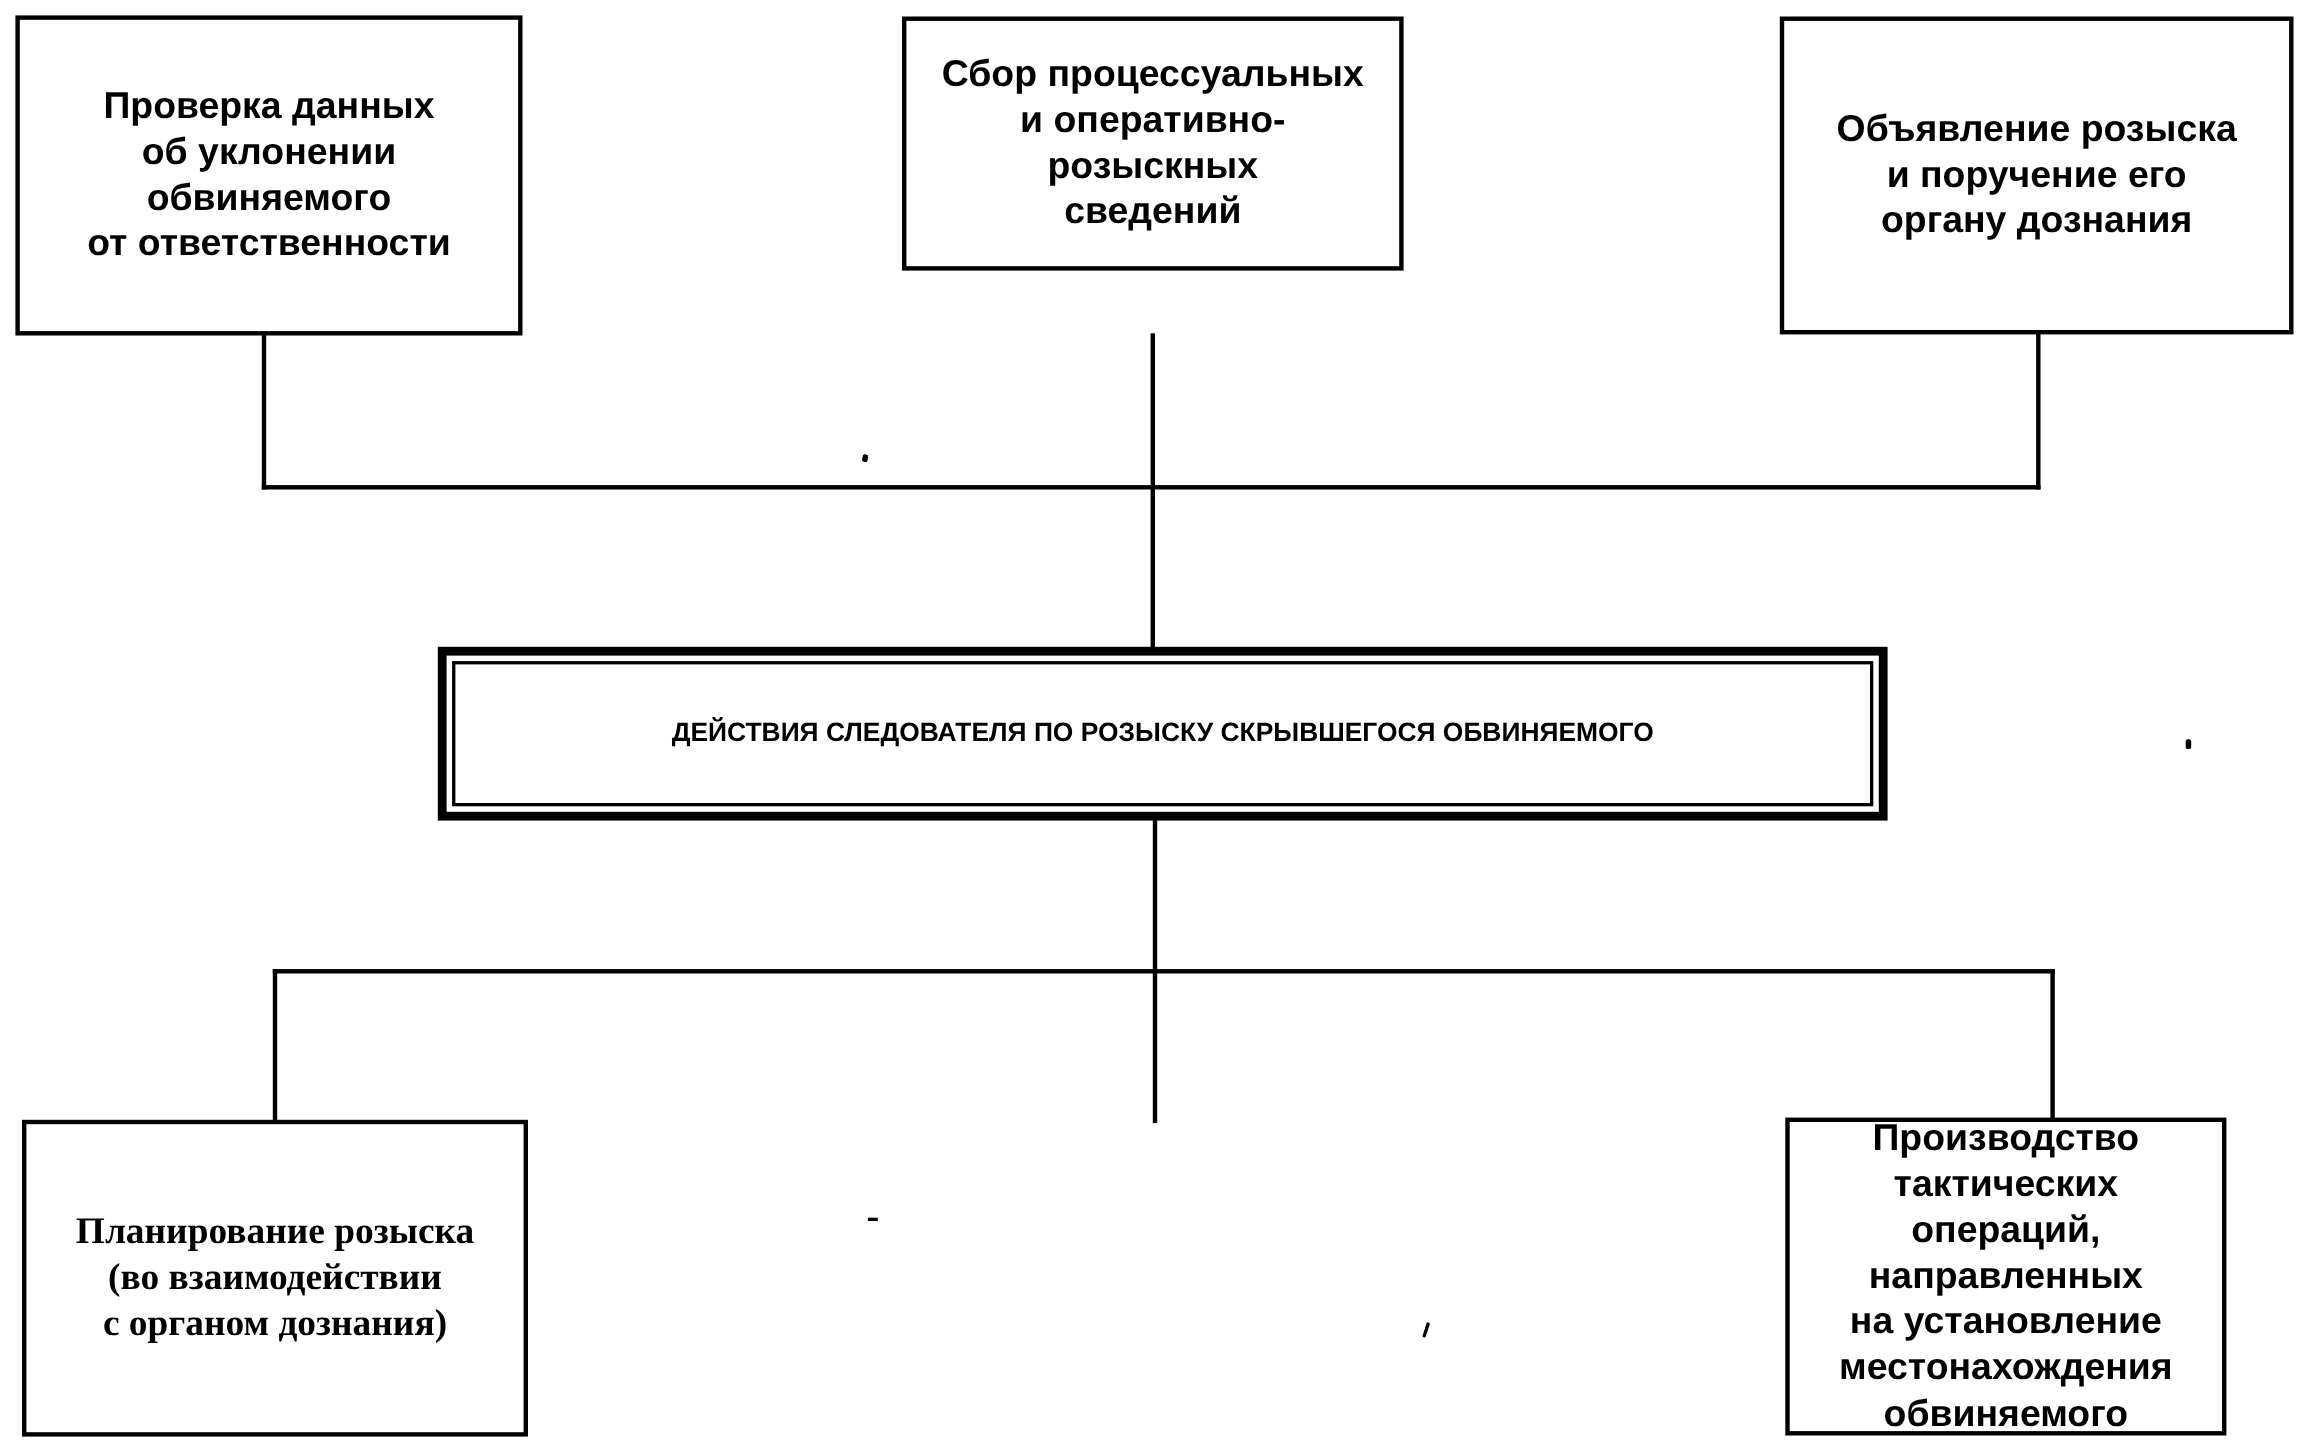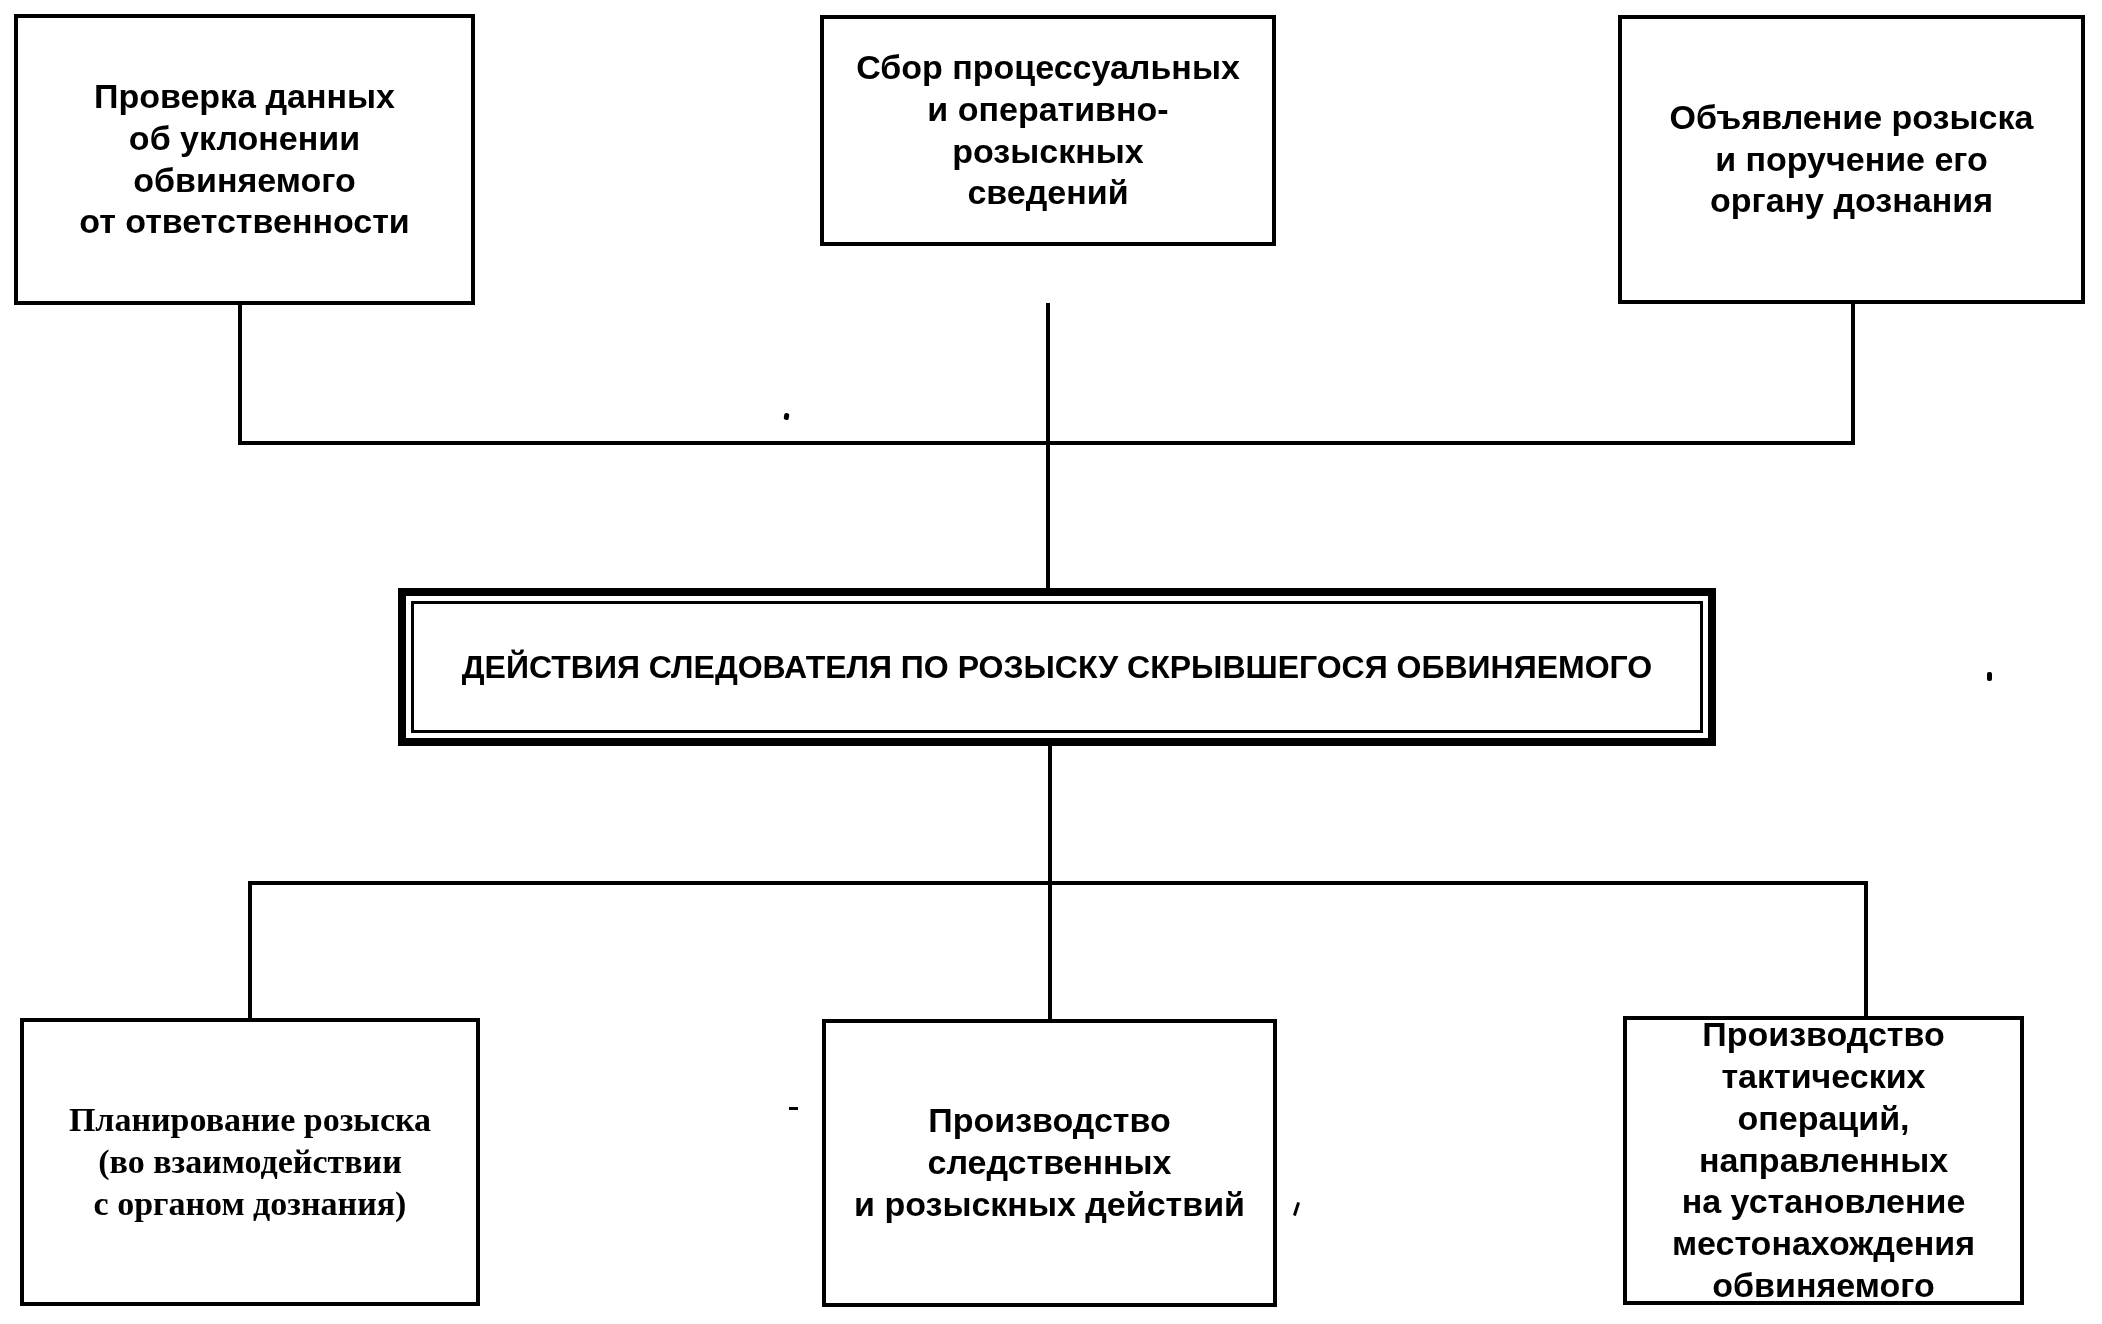--- a/index.html
+++ b/index.html
@@ -57,21 +57,21 @@
     inset:5px;
     border:3px solid var(--ink);
     display:flex;
     align-items:center;
     justify-content:center;
     text-align:center;
     padding:0 10px;
   }
   .central-inner .label{
     font-weight:bold;
-    font-size:32px;
+    font-size:24px;
     line-height:1.2;
     white-space:pre-line;
   }
   
   .line{
     position:absolute;
     background:var(--ink);
   }
   .v1{left:238px; top:303px; width:4px; height:142px;}
   .trunk1{left:238px; top:441px; width:1617px; height:4px;}
@@ -126,24 +126,20 @@
   <div class="line v4"></div>
   <div class="line trunk2"></div>
   <div class="line v5"></div>
   <div class="line v6"></div>
 
   <div class="node b1">
     <span class="label">Планирование розыска
 (во взаимодействии
 с органом дознания)</span>
   </div>
-  <div class="node b2">
-    <span class="label">Производство следственных
-и розыскных действий</span>
-  </div>
   <div class="node b3">
     <span class="label">Производство тактических
 операций, направленных
 на установление
 местонахождения
 обвиняемого</span>
   </div>
 
   <div class="speck s1"></div>
   <div class="speck s2"></div>

